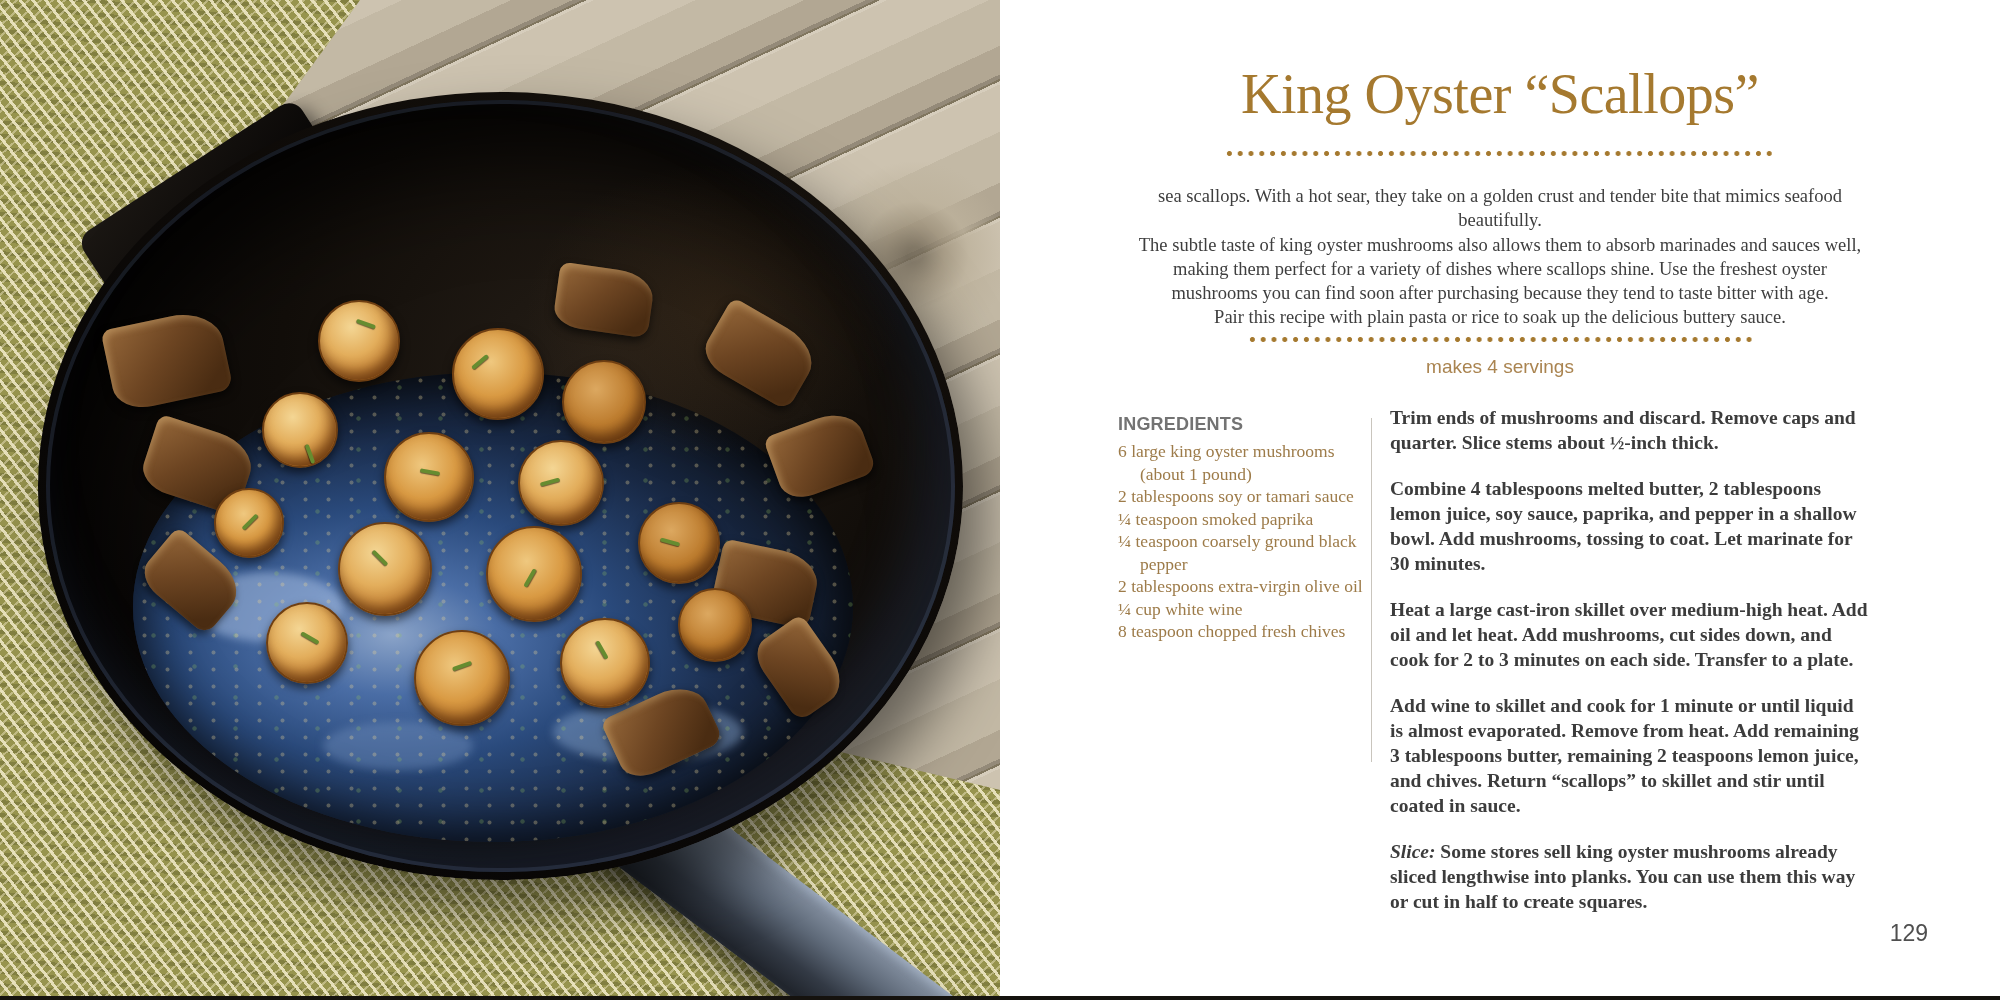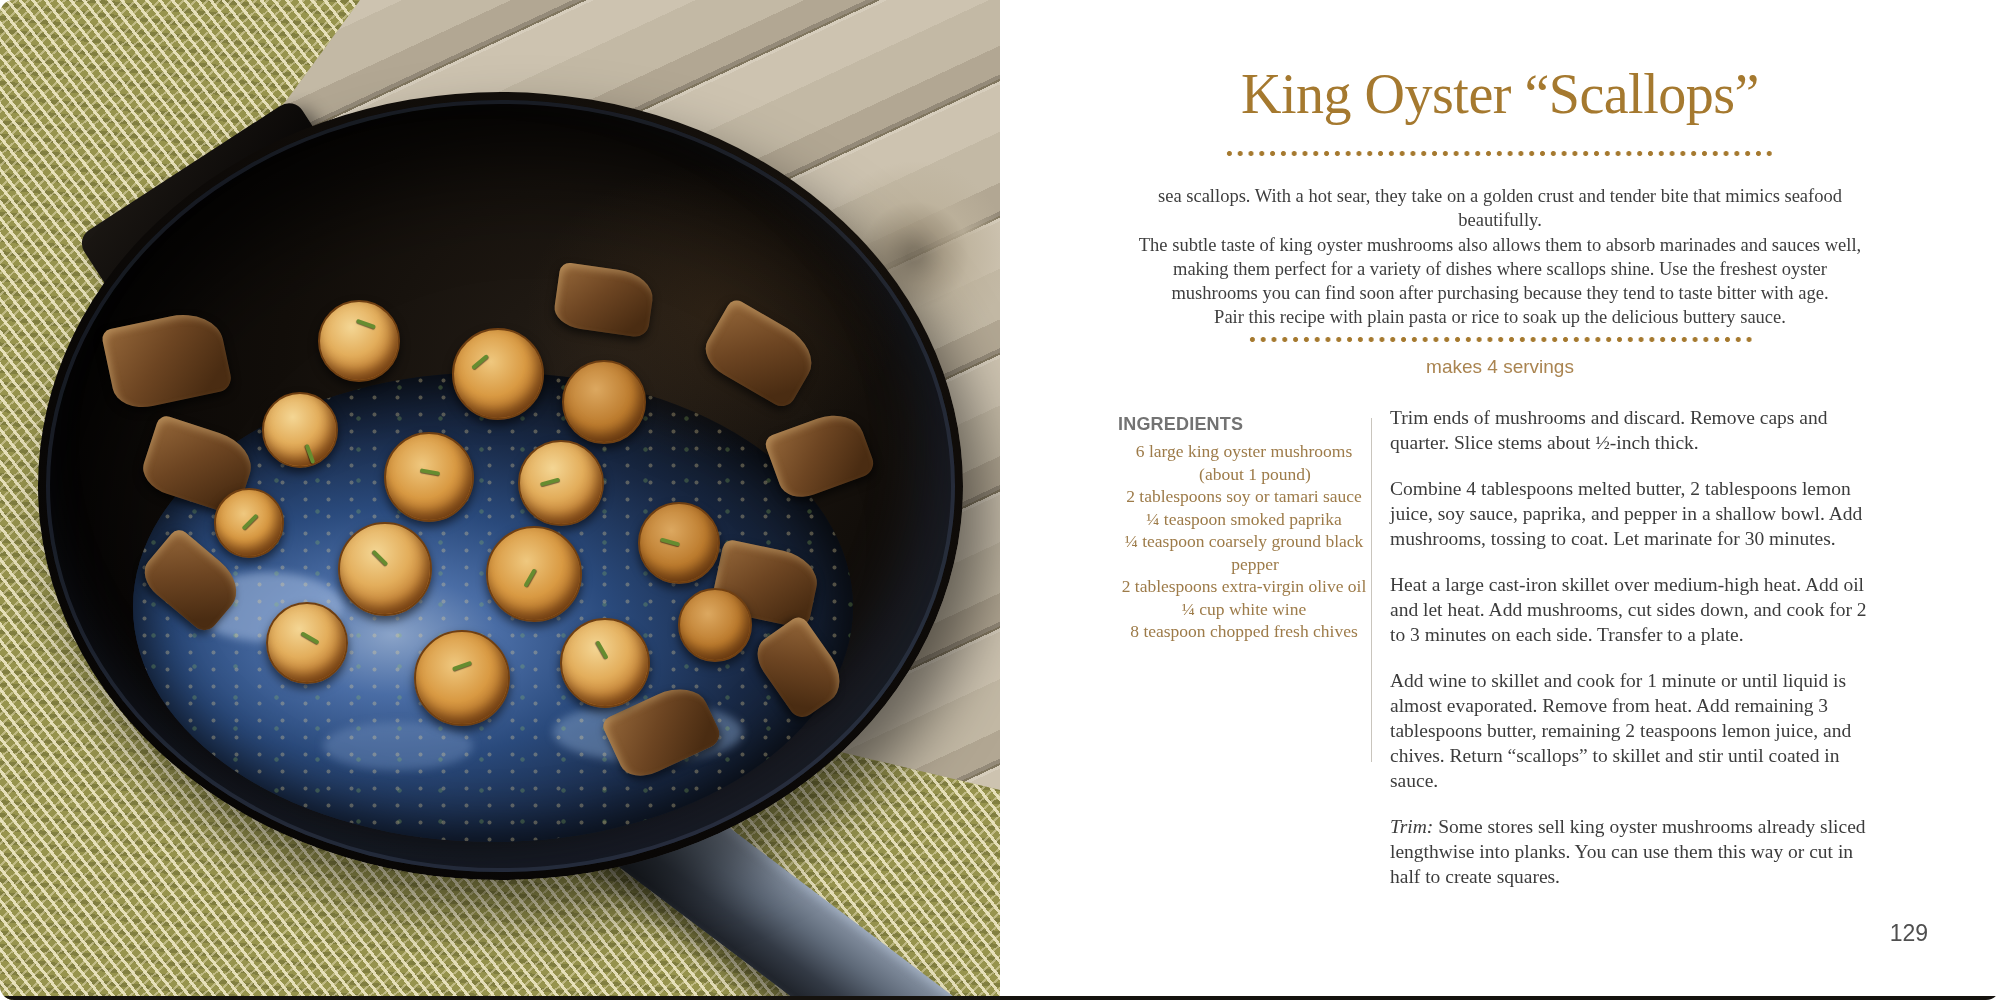--- a/index.html
+++ b/index.html
@@ -1,17 +1,17 @@
 <!DOCTYPE html>
 <html><head>
 <meta charset="utf-8">
 <style>
   html,body{margin:0;padding:0;background:#ffffff;}
   .spread{position:relative;width:2000px;height:1000px;overflow:hidden;background:#ffffff;
-          font-family:"Liberation Serif",serif;border-radius:14px;}
+          font-family:"Liberation Serif",serif;}
 
   
   .photo{position:absolute;left:0;top:0;width:1000px;height:1000px;overflow:hidden;
          border-right:2px solid #5f574b;}
   .wood{position:absolute;inset:0;
         background:repeating-linear-gradient(155deg,
           #d6cdbc 0 3px,#cdc3b0 3px 46px,#c3b9a5 46px 92px,#b2a793 92px 118px,
           #948a79 118px 122px,#80765f 122px 124px);}
   .wood-knot{position:absolute;left:820px;top:160px;width:190px;height:190px;border-radius:50%;
         background:radial-gradient(ellipse at 50% 50%, #7c7260 6%, #a1957f 22%, #bdb29c 40%, rgba(189,178,156,0) 70%);
@@ -84,25 +84,25 @@
   .dots2{left:247px;top:336px;width:506px;}
   .intro{position:absolute;left:120px;top:184px;width:760px;text-align:center;
         font-size:18.5px;line-height:24.3px;color:#3e3e3e;}
   .servings{position:absolute;left:0;top:356px;width:100%;text-align:center;
         font-family:"Liberation Sans",sans-serif;font-size:19px;color:#aa8450;}
 
   .ingredients{position:absolute;left:118px;top:414px;width:252px;}
   .ing-head{font-family:"Liberation Sans",sans-serif;font-weight:700;font-size:18px;
         color:#737373;letter-spacing:.2px;margin-bottom:5px;}
   .ing-item{font-size:17.5px;line-height:22.5px;color:#9d7b49;
-        padding-left:22px;text-indent:-22px;text-align:center;}
+        padding-left:22px;text-indent:-22px;}
   .col-divider{position:absolute;left:371px;top:418px;width:1px;height:344px;background:#c9c5bd;}
 
   .directions{position:absolute;left:390px;top:405px;width:478px;}
-  .directions p{margin:0 0 21px 0;font-size:19.5px;line-height:25px;color:#3c3c3c;}
+  .directions p{margin:0 0 21px 0;font-size:19.5px;line-height:25px;color:#3c3c3c;font-weight:bold;}
   .note-label{font-style:italic;}
 
   .pageno{position:absolute;right:72px;top:920px;font-family:"Liberation Sans",sans-serif;
         font-size:23px;color:#4f4f4f;margin-left:40px;}
 
   .bottom-edge{position:absolute;left:0;bottom:0;width:2000px;height:4px;background:#15120e;}
 </style>
 </head>
 <body>
 
@@ -193,20 +193,20 @@
       <div class="ing-item">8 teaspoon chopped fresh chives</div>
     </div>
 
     <div class="col-divider"></div>
 
     <div class="directions">
       <p>Trim ends of mushrooms and discard. Remove caps and quarter. Slice stems about ½-inch thick.</p>
       <p>Combine 4 tablespoons melted butter, 2 tablespoons lemon juice, soy sauce, paprika, and pepper in a shallow bowl. Add mushrooms, tossing to coat. Let marinate for 30 minutes.</p>
       <p>Heat a large cast-iron skillet over medium-high heat. Add oil and let heat. Add mushrooms, cut sides down, and cook for 2 to 3 minutes on each side. Transfer to a plate.</p>
       <p>Add wine to skillet and cook for 1 minute or until liquid is almost evaporated. Remove from heat. Add remaining 3 tablespoons butter, remaining 2 teaspoons lemon juice, and chives. Return “scallops” to skillet and stir until coated in sauce.</p>
-      <p class="note"><span class="note-label">Trim:</span><span> Some stores sell king oyster mushrooms already sliced lengthwise into planks. You can use them this way or cut in half to create squares.</span></p>
+      <p class="note"><span class="note-label">Slice:</span><span> Some stores sell king oyster mushrooms already sliced lengthwise into planks. You can use them this way or cut in half to create squares.</span></p>
     </div>
 
     <div class="pageno">129</div>
   </div>
 
   <div class="bottom-edge"></div>
 </div>
 
 </body></html>

